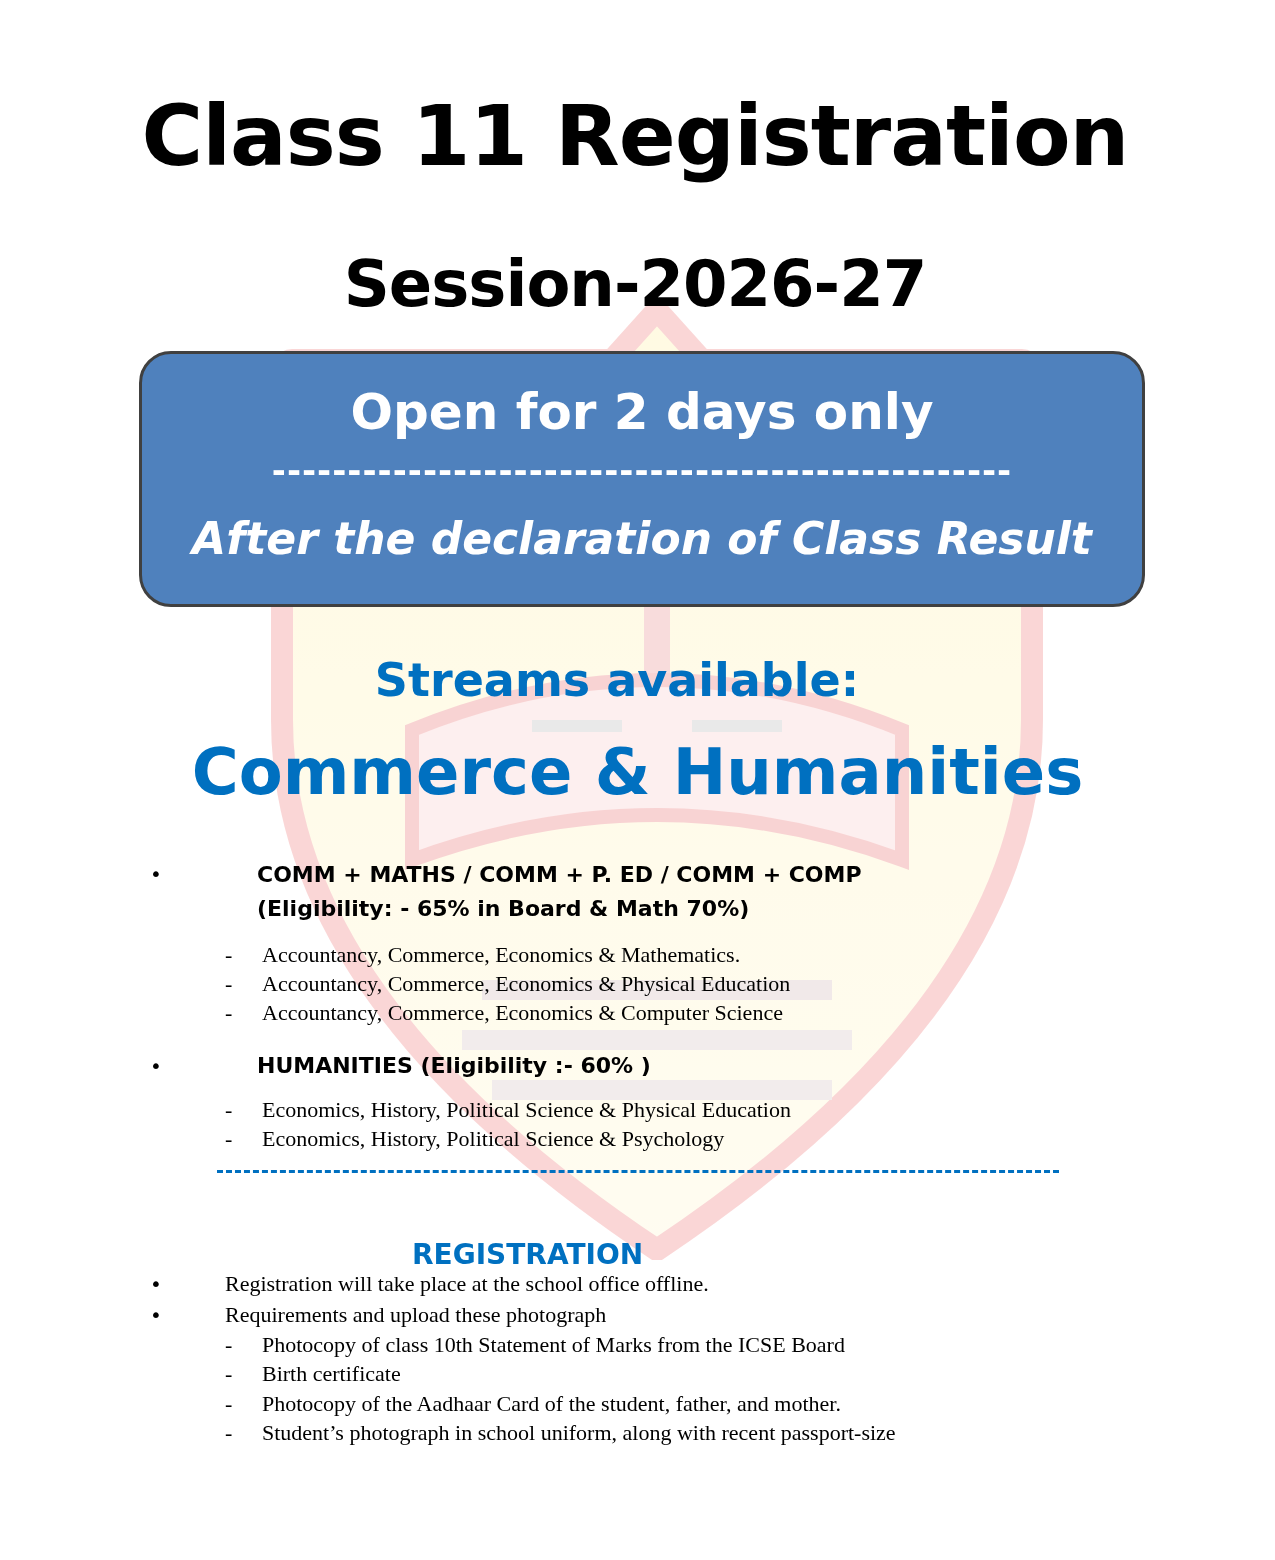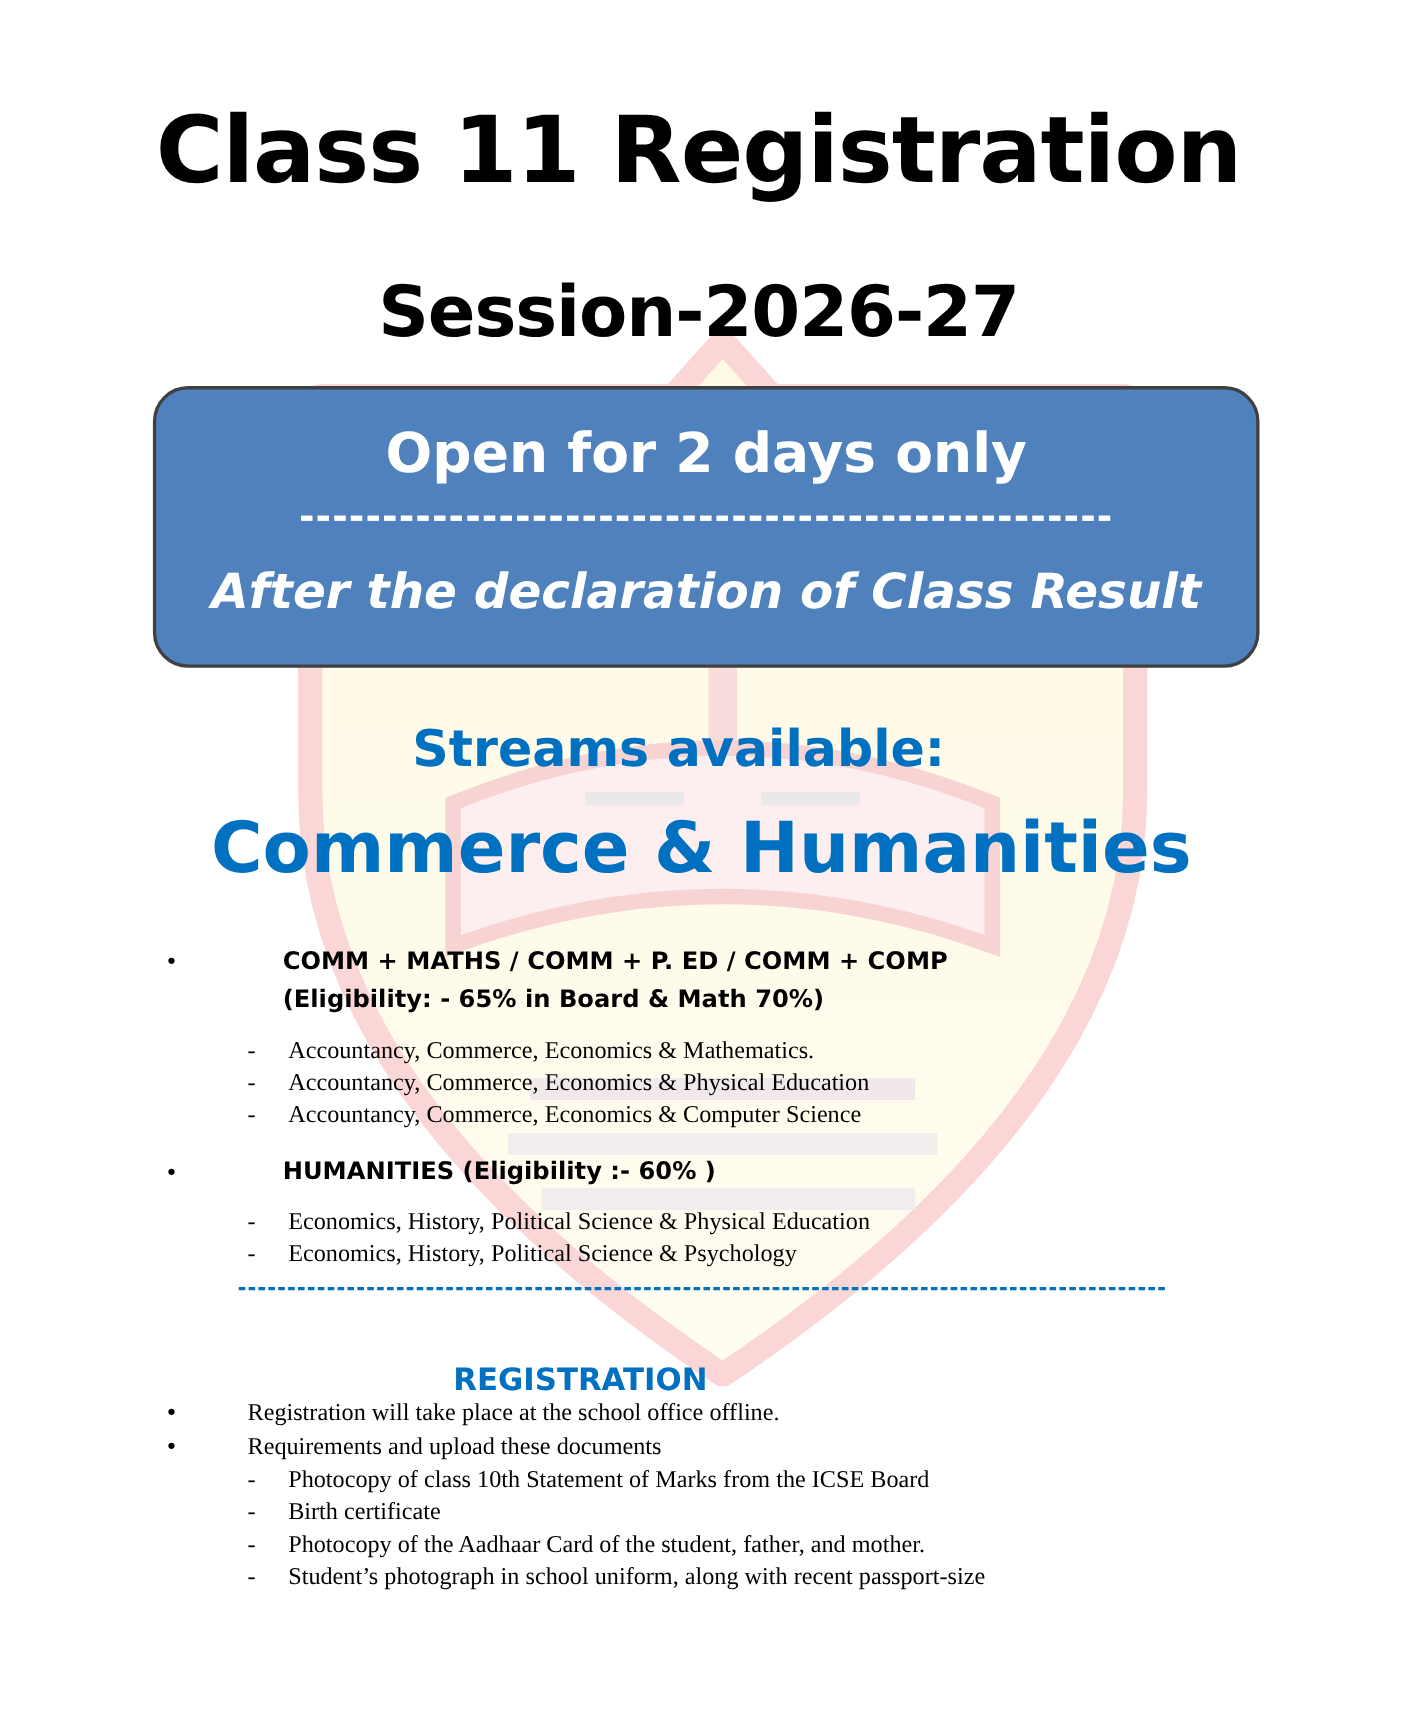--- a/index.html
+++ b/index.html
@@ -77,21 +77,21 @@
   </div>
 
   <div class="divider"></div>
 
   <div class="reg-heading">REGISTRATION</div>
 
   <div>
     <span class="bullet" style="top:1272px;">•</span>
     <div class="reg-item" style="top:1269px;">Registration will take place at the school office offline.</div>
     <span class="bullet" style="top:1303px;">•</span>
-    <div class="reg-item" style="top:1300px;">Requirements and upload these documents</div>
+    <div class="reg-item" style="top:1300px;">Requirements and upload these photograph</div>
 
     <div class="reg-sub" style="top:1330px;"><span class="dash">-</span><span>Photocopy of class 10th Statement of Marks from the ICSE Board</span></div>
     <div class="reg-sub" style="top:1359px;"><span class="dash">-</span><span>Birth certificate</span></div>
     <div class="reg-sub" style="top:1389px;"><span class="dash">-</span><span>Photocopy of the Aadhaar Card of the student, father, and mother.</span></div>
     <div class="reg-sub" style="top:1418px;"><span class="dash">-</span><span>Student’s photograph in school uniform, along with recent passport-size</span></div>
   </div>
 
 </div>
 
 </body></html>

